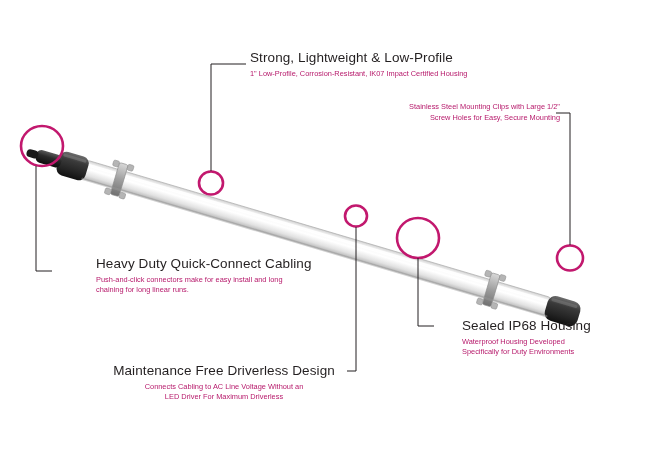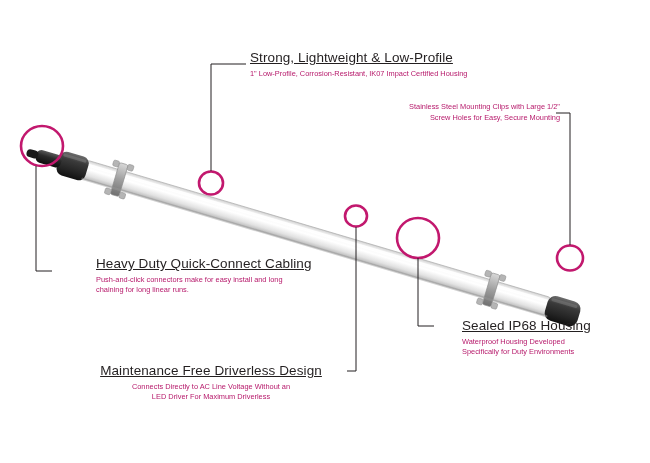--- a/index.html
+++ b/index.html
@@ -25,21 +25,20 @@
   .callout {
     position: absolute;
   }
   .callout-title {
     color: #231f20;
     font-size: 13.5px;
     font-weight: 400;
     letter-spacing: 0.1px;
     white-space: nowrap;
     line-height: 1.15;
-    text-decoration: underline;
   }
   .callout-sub {
     color: #b6186a;
     font-size: 7.4px;
     line-height: 1.45;
     margin-top: 3px;
     white-space: nowrap;
   }
   .callout-sub div {
     white-space: nowrap;
@@ -160,21 +159,21 @@
   </div>
 
   <div class="callout align-left" style="left:462px; top:318px;">
     <div class="callout-title">Sealed IP68 Housing</div>
     <div class="callout-sub">
       <div>Waterproof Housing Developed</div>
       <div>Specifically for Duty Environments</div>
     </div>
   </div>
 
-  <div class="callout align-center" style="left:86px; top:363px; width:250px;">
+  <div class="callout align-center" style="left:99px; top:363px; width:250px;">
     <div class="callout-title">Maintenance Free Driverless Design</div>
     <div class="callout-sub">
-      <div>Connects Directly to AC Line Voltage Without an</div>
+      <div>Connects Cabling to AC Line Voltage Without an</div>
       <div>LED Driver For Maximum Driverless</div>
     </div>
   </div>
 
 </div>
 
 </body></html>

